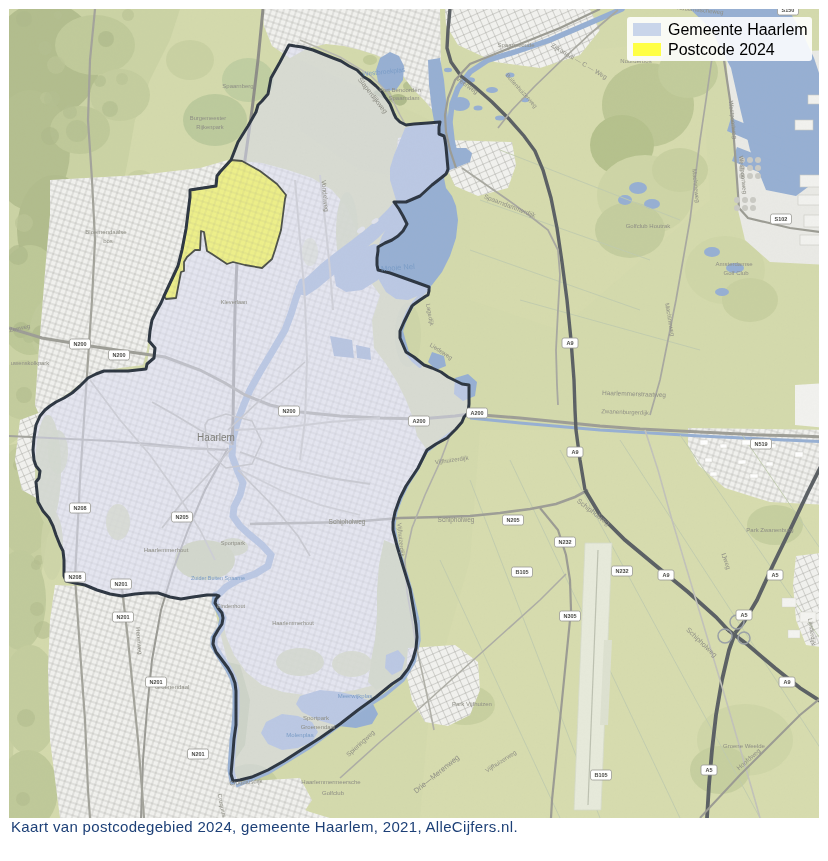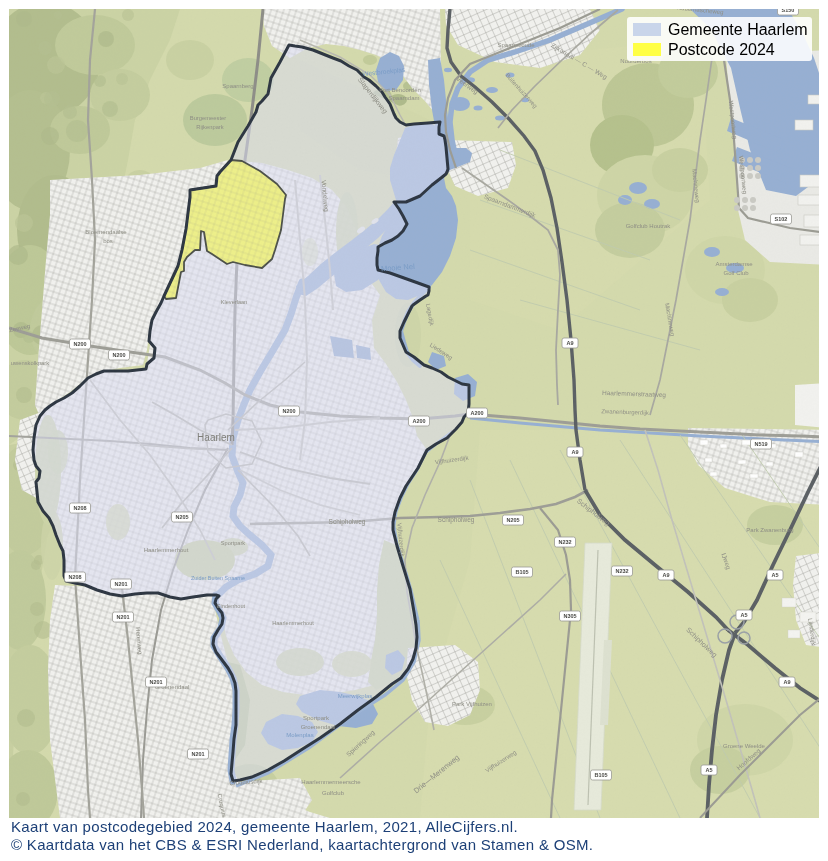--- a/index.html
+++ b/index.html
@@ -508,14 +508,13 @@
   <rect x="627" y="17" width="185" height="44" rx="3" fill="#ffffff" fill-opacity="0.88"></rect>
   <rect x="633" y="23" width="28" height="13" fill="#c9d5ea"></rect>
   <text x="668" y="35" font-size="16" fill="#000000" font-family="Liberation Sans, sans-serif">Gemeente Haarlem</text>
   <rect x="633" y="43" width="28" height="13" fill="#ffff45"></rect>
   <text x="668" y="55" font-size="16" fill="#000000" font-family="Liberation Sans, sans-serif">Postcode 2024</text>
 </g>
 </svg>
 
 <div class="cap" style="top:818px;">Kaart van postcodegebied 2024, gemeente Haarlem, 2021, AlleCijfers.nl.</div>
 
-<div class="cap" style="top:835.5px;">© Kaartdata van het CBS &amp; ESRI Nederland, kaartachtergrond van Stamen &amp; OSM.</div>
 </div>
 
 </body></html>

